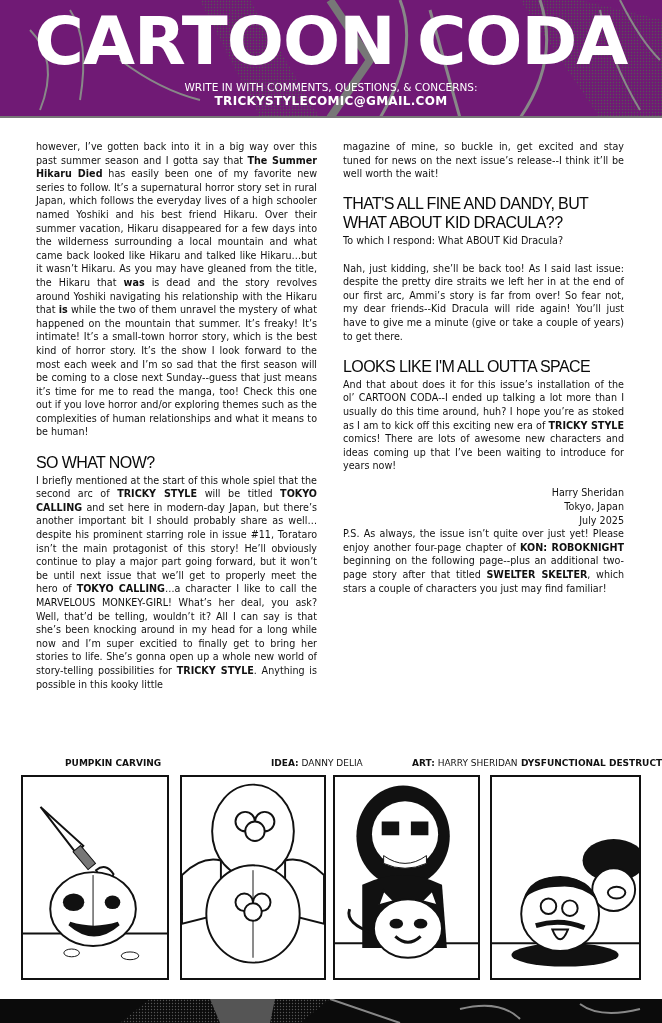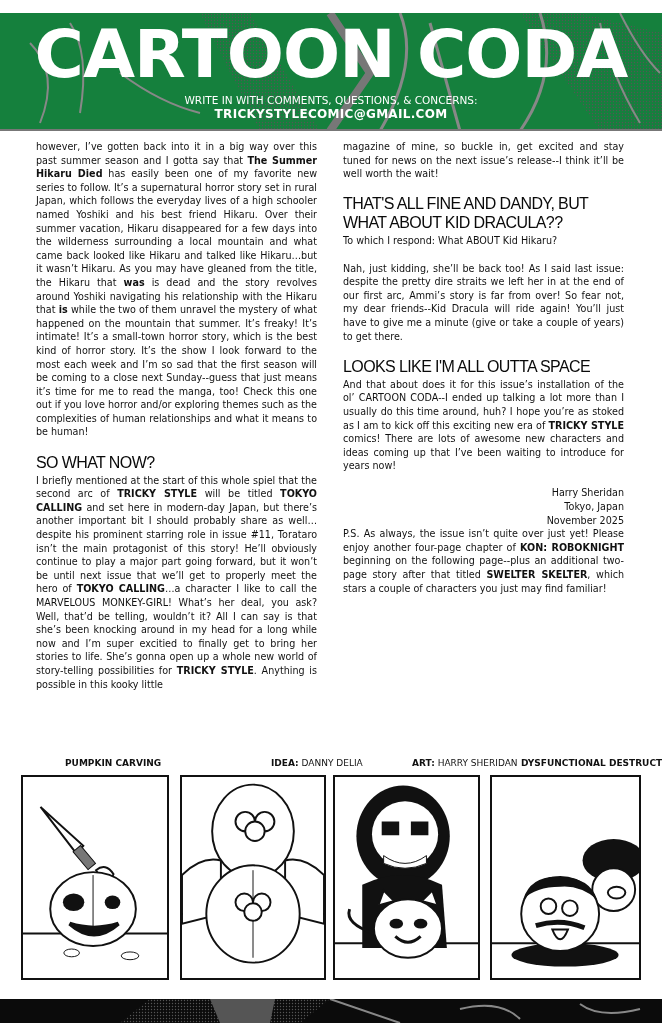--- a/index.html
+++ b/index.html
@@ -3,21 +3,21 @@
 <meta charset="utf-8">
 <style>
   html, body { margin: 0; padding: 0; }
   body {
     width: 662px; height: 1023px; overflow: hidden; background: #ffffff;
     font-family: "DejaVu Sans", sans-serif; color: #111;
     position: relative;
   }
   .header {
     position: absolute; left: 0; top: 0; width: 662px; height: 118px;
-    background: #15803d; overflow: hidden; margin-top: 13px;
+    background: #701a75; overflow: hidden;
   }
   .header svg.bgart { position: absolute; left: 0; top: 0; }
   .header-title {
     position: absolute; left: 0; top: 2px; width: 662px; text-align: center;
     font-family: "DejaVu Sans", sans-serif; font-weight: bold; font-size: 66px;
     letter-spacing: -1px; color: #fff; line-height: 80px; transform: scaleX(1.02);
   }
   .header-sub {
     position: absolute; left: 0; top: 80px; width: 662px; text-align: center;
     color: #fff; font-size: 10.5px; line-height: 14px;
@@ -83,28 +83,28 @@
 
 <div class="col left">
   <p><span>however, I’ve gotten back into it in a big way over this past summer season and I gotta say that </span><b>The Summer Hikaru Died</b><span> has easily been one of my favorite new series to follow. It’s a supernatural horror story set in rural Japan, which follows the everyday lives of a high schooler named Yoshiki and his best friend Hikaru. Over their summer vacation, Hikaru disappeared for a few days into the wilderness surrounding a local mountain and what came back looked like Hikaru and talked like Hikaru…but it wasn’t Hikaru. As you may have gleaned from the title, the Hikaru that </span><b>was</b><span> is dead and the story revolves around Yoshiki navigating his relationship with the Hikaru that </span><b>is</b><span> while the two of them unravel the mystery of what happened on the mountain that summer. It’s freaky! It’s intimate! It’s a small-town horror story, which is the best kind of horror story. It’s the show I look forward to the most each week and I’m so sad that the first season will be coming to a close next Sunday--guess that just means it’s time for me to read the manga, too! Check this one out if you love horror and/or exploring themes such as the complexities of human relationships and what it means to be human!</span></p>
   <h2>SO WHAT NOW?</h2>
   <p class="nomargin"><span>I briefly mentioned at the start of this whole spiel that the second arc of </span><b>TRICKY STYLE</b><span> will be titled </span><b>TOKYO CALLING</b><span> and set here in modern-day Japan, but there’s another important bit I should probably share as well…despite his prominent starring role in issue #11, Torataro isn’t the main protagonist of this story! He’ll obviously continue to play a major part going forward, but it won’t be until next issue that we’ll get to properly meet the hero of </span><b>TOKYO CALLING</b><span>…a character I like to call the MARVELOUS MONKEY-GIRL! What’s her deal, you ask? Well, that’d be telling, wouldn’t it? All I can say is that she’s been knocking around in my head for a long while now and I’m super excitied to finally get to bring her stories to life. She’s gonna open up a whole new world of story-telling possibilities for </span><b>TRICKY STYLE</b><span>. Anything is possible in this kooky little</span></p>
 </div>
 
 <div class="col right">
   <p>magazine of mine, so buckle in, get excited and stay tuned for news on the next issue’s release--I think it’ll be well worth the wait!</p>
   <h2>THAT'S ALL FINE AND DANDY, BUT WHAT ABOUT KID DRACULA??</h2>
-  <p>To which I respond: What ABOUT Kid Hikaru?</p>
+  <p>To which I respond: What ABOUT Kid Dracula?</p>
   <p>Nah, just kidding, she’ll be back too! As I said last issue: despite the pretty dire straits we left her in at the end of our first arc, Ammi’s story is far from over! So fear not, my dear friends--Kid Dracula will ride again! You’ll just have to give me a minute (give or take a couple of years) to get there.</p>
   <h2>LOOKS LIKE I'M ALL OUTTA SPACE</h2>
   <p><span>And that about does it for this issue’s installation of the ol’ CARTOON CODA--I ended up talking a lot more than I usually do this time around, huh? I hope you’re as stoked as I am to kick off this exciting new era of </span><b>TRICKY STYLE</b><span> comics! There are lots of awesome new characters and ideas coming up that I’ve been waiting to introduce for years now!</span></p>
   <div class="sig">
     <div>Harry Sheridan</div>
     <div>Tokyo, Japan</div>
-    <div>November 2025</div>
+    <div>July 2025</div>
   </div>
   <p style="margin-top:0"><span>P.S. As always, the issue isn’t quite over just yet! Please enjoy another four-page chapter of </span><b>KON: ROBOKNIGHT</b><span> beginning on the following page--plus an additional two-page story after that titled </span><b>SWELTER SKELTER</b><span>, which stars a couple of characters you just may find familiar!</span></p>
 </div>
 
 <div class="strip-labels">
   <span style="left:0"><b>PUMPKIN CARVING</b></span>
   <span style="left:206px"><b>IDEA:</b> <span style="position:static">DANNY DELIA</span></span>
   <span style="left:347px"><b>ART:</b> <span style="position:static">HARRY SHERIDAN</span></span>
   <span style="left:456px"><b>DYSFUNCTIONAL DESTRUCTION</b></span>
 </div>

